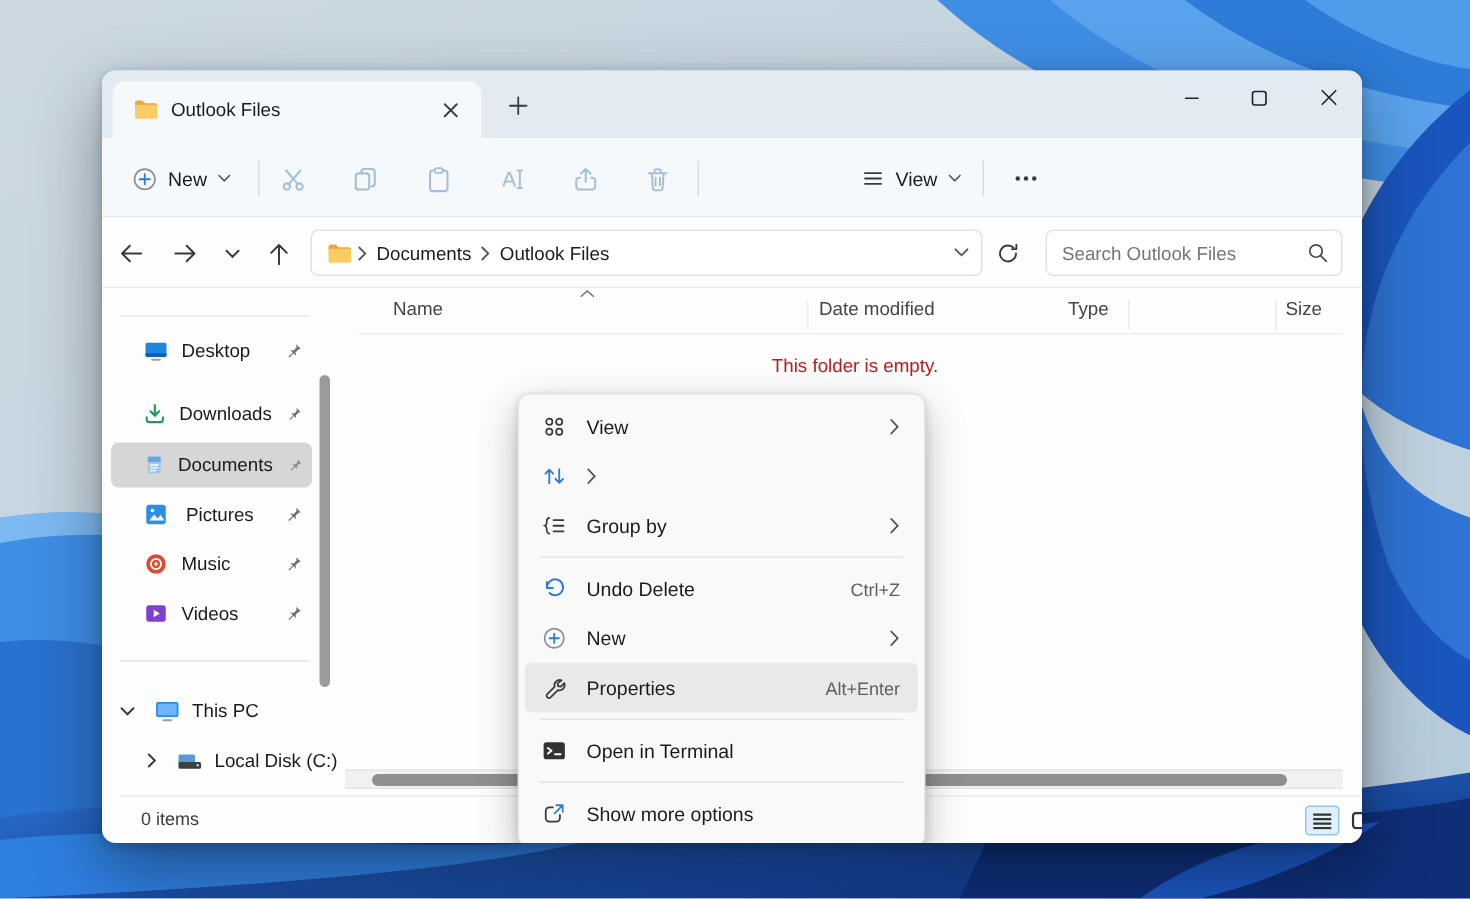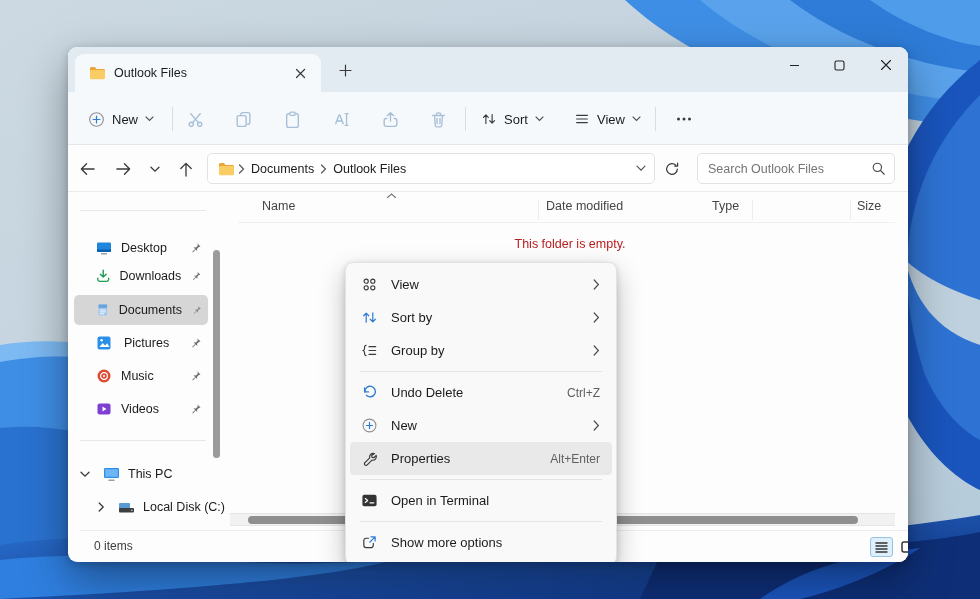--- a/index.html
+++ b/index.html
@@ -211,29 +211,20 @@
         <path d="M5.5 8H5a2 2 0 0 0-2 2v3.5a2 2 0 0 0 2 2h8a2 2 0 0 0 2-2V10a2 2 0 0 0-2-2h-.5" fill="none" stroke="#a6bfd7" stroke-width="1.3" stroke-linecap="round"></path>
       </svg>
     </div>
     <div class="tb-icon-btn" style="left:350px;">
       <svg width="19" height="19" viewBox="0 0 18 18">
         <path d="M3.5 5.2h11M7 5V4a1.3 1.3 0 0 1 1.3-1.3h1.4A1.3 1.3 0 0 1 11 4v1M5.3 5.4l.6 9a1.7 1.7 0 0 0 1.7 1.6h2.8a1.7 1.7 0 0 0 1.7-1.6l.6-9M7.6 8v5M10.4 8v5" fill="none" stroke="#a6bfd7" stroke-width="1.25" stroke-linecap="round"></path>
       </svg>
     </div>
     <div class="tb-sep" style="left:397px;"></div>
 
-    <div class="tb-btn" style="left:405px;">
-      <svg width="16" height="16" viewBox="0 0 18 18">
-        <path d="M5.5 14V4.5M2.8 7.2L5.5 4.4l2.7 2.8M12.5 4v9.5M9.8 10.8l2.7 2.8 2.7-2.8" fill="none" stroke="#3a3a3a" stroke-width="1.3" stroke-linecap="round" stroke-linejoin="round"></path>
-      </svg>
-      <span>Sort</span>
-      <svg width="9" height="6" viewBox="0 0 9 6">
-        <path d="M1 1l3.5 3.5L8 1" fill="none" stroke="#555" stroke-width="1.1" stroke-linecap="round"></path>
-      </svg>
-    </div>
     <div class="tb-btn" style="left:498px;">
       <svg width="16" height="16" viewBox="0 0 18 18">
         <path d="M3 5h12M3 9h12M3 13h12" stroke="#3a3a3a" stroke-width="1.4" stroke-linecap="round"></path>
       </svg>
       <span>View</span>
       <svg width="9" height="6" viewBox="0 0 9 6">
         <path d="M1 1l3.5 3.5L8 1" fill="none" stroke="#555" stroke-width="1.1" stroke-linecap="round"></path>
       </svg>
     </div>
     <div class="tb-sep" style="left:587px;"></div>
@@ -312,21 +303,21 @@
   <div class="col-h" style="left:789px;">Size</div>
   <div class="col-line" style="left:470px;"></div>
   <div class="col-line" style="left:684px;"></div>
   <div class="col-line" style="left:782px;"></div>
   <div class="header-underline"></div>
 
   <div class="empty-msg">This folder is empty.</div>
 
   <div class="side-sep" style="top:163px;"></div>
 
-  <div class="side-item" style="top:186px;justify-content:center;">
+  <div class="side-item" style="top:172px;justify-content:center;">
     <svg width="16" height="16" viewBox="0 0 16 16">
       <rect x="1" y="2.5" width="14" height="9.5" rx="1.2" fill="#1f86dd"></rect>
       <path d="M1 9.5h14v1.3A1.2 1.2 0 0 1 13.8 12H2.2A1.2 1.2 0 0 1 1 10.8z" fill="#0f5fb0"></path>
       <path d="M5.5 13.8h5" stroke="#9aa0a6" stroke-width="1.4" stroke-linecap="round"></path>
     </svg>
     <span class="side-label">Desktop</span>
     <svg width="13" height="13" viewBox="0 0 16 16">
       <path d="M10.4 1.8l3.8 3.8-2 .5-2.3 2.3.3 2.8-2-2-3.4 3.6-.8-.8L7.6 8.6l-2-2 2.8.3 2.3-2.3z" fill="#6c7075"></path>
     </svg>
   </div>
@@ -444,21 +435,20 @@
       </svg>
       <span class="menu-label">View</span>
       <svg width="7" height="11" viewBox="0 0 7 11">
         <path d="M1.2 1l4.2 4.5L1.2 10" fill="none" stroke="#4c4c4c" stroke-width="1.2" stroke-linecap="round"></path>
       </svg>
     </div>
     <div class="menu-row">
       <svg width="17" height="17" viewBox="0 0 18 18">
         <path d="M5.5 14V4.5M2.8 7.2L5.5 4.4l2.7 2.8M12.5 4v9.5M9.8 10.8l2.7 2.8 2.7-2.8" fill="none" stroke="#2f7cd6" stroke-width="1.3" stroke-linecap="round" stroke-linejoin="round"></path>
       </svg>
-      <span class="menu-label">Sort by</span>
       <svg width="7" height="11" viewBox="0 0 7 11">
         <path d="M1.2 1l4.2 4.5L1.2 10" fill="none" stroke="#4c4c4c" stroke-width="1.2" stroke-linecap="round"></path>
       </svg>
     </div>
     <div class="menu-row">
       <svg width="17" height="17" viewBox="0 0 18 18">
         <path d="M5.5 3.5c-1.8 0-1.8 1.8-1.8 3S3.4 8.6 2.4 9c1 .4 1.3 1.3 1.3 2.5s0 3 1.8 3" fill="none" stroke="#3a3a3a" stroke-width="1.2" stroke-linecap="round"></path>
         <path d="M8.5 5h7M8.5 9h7M8.5 13h7" stroke="#3a3a3a" stroke-width="1.3" stroke-linecap="round"></path>
       </svg>
       <span class="menu-label">Group by</span>

